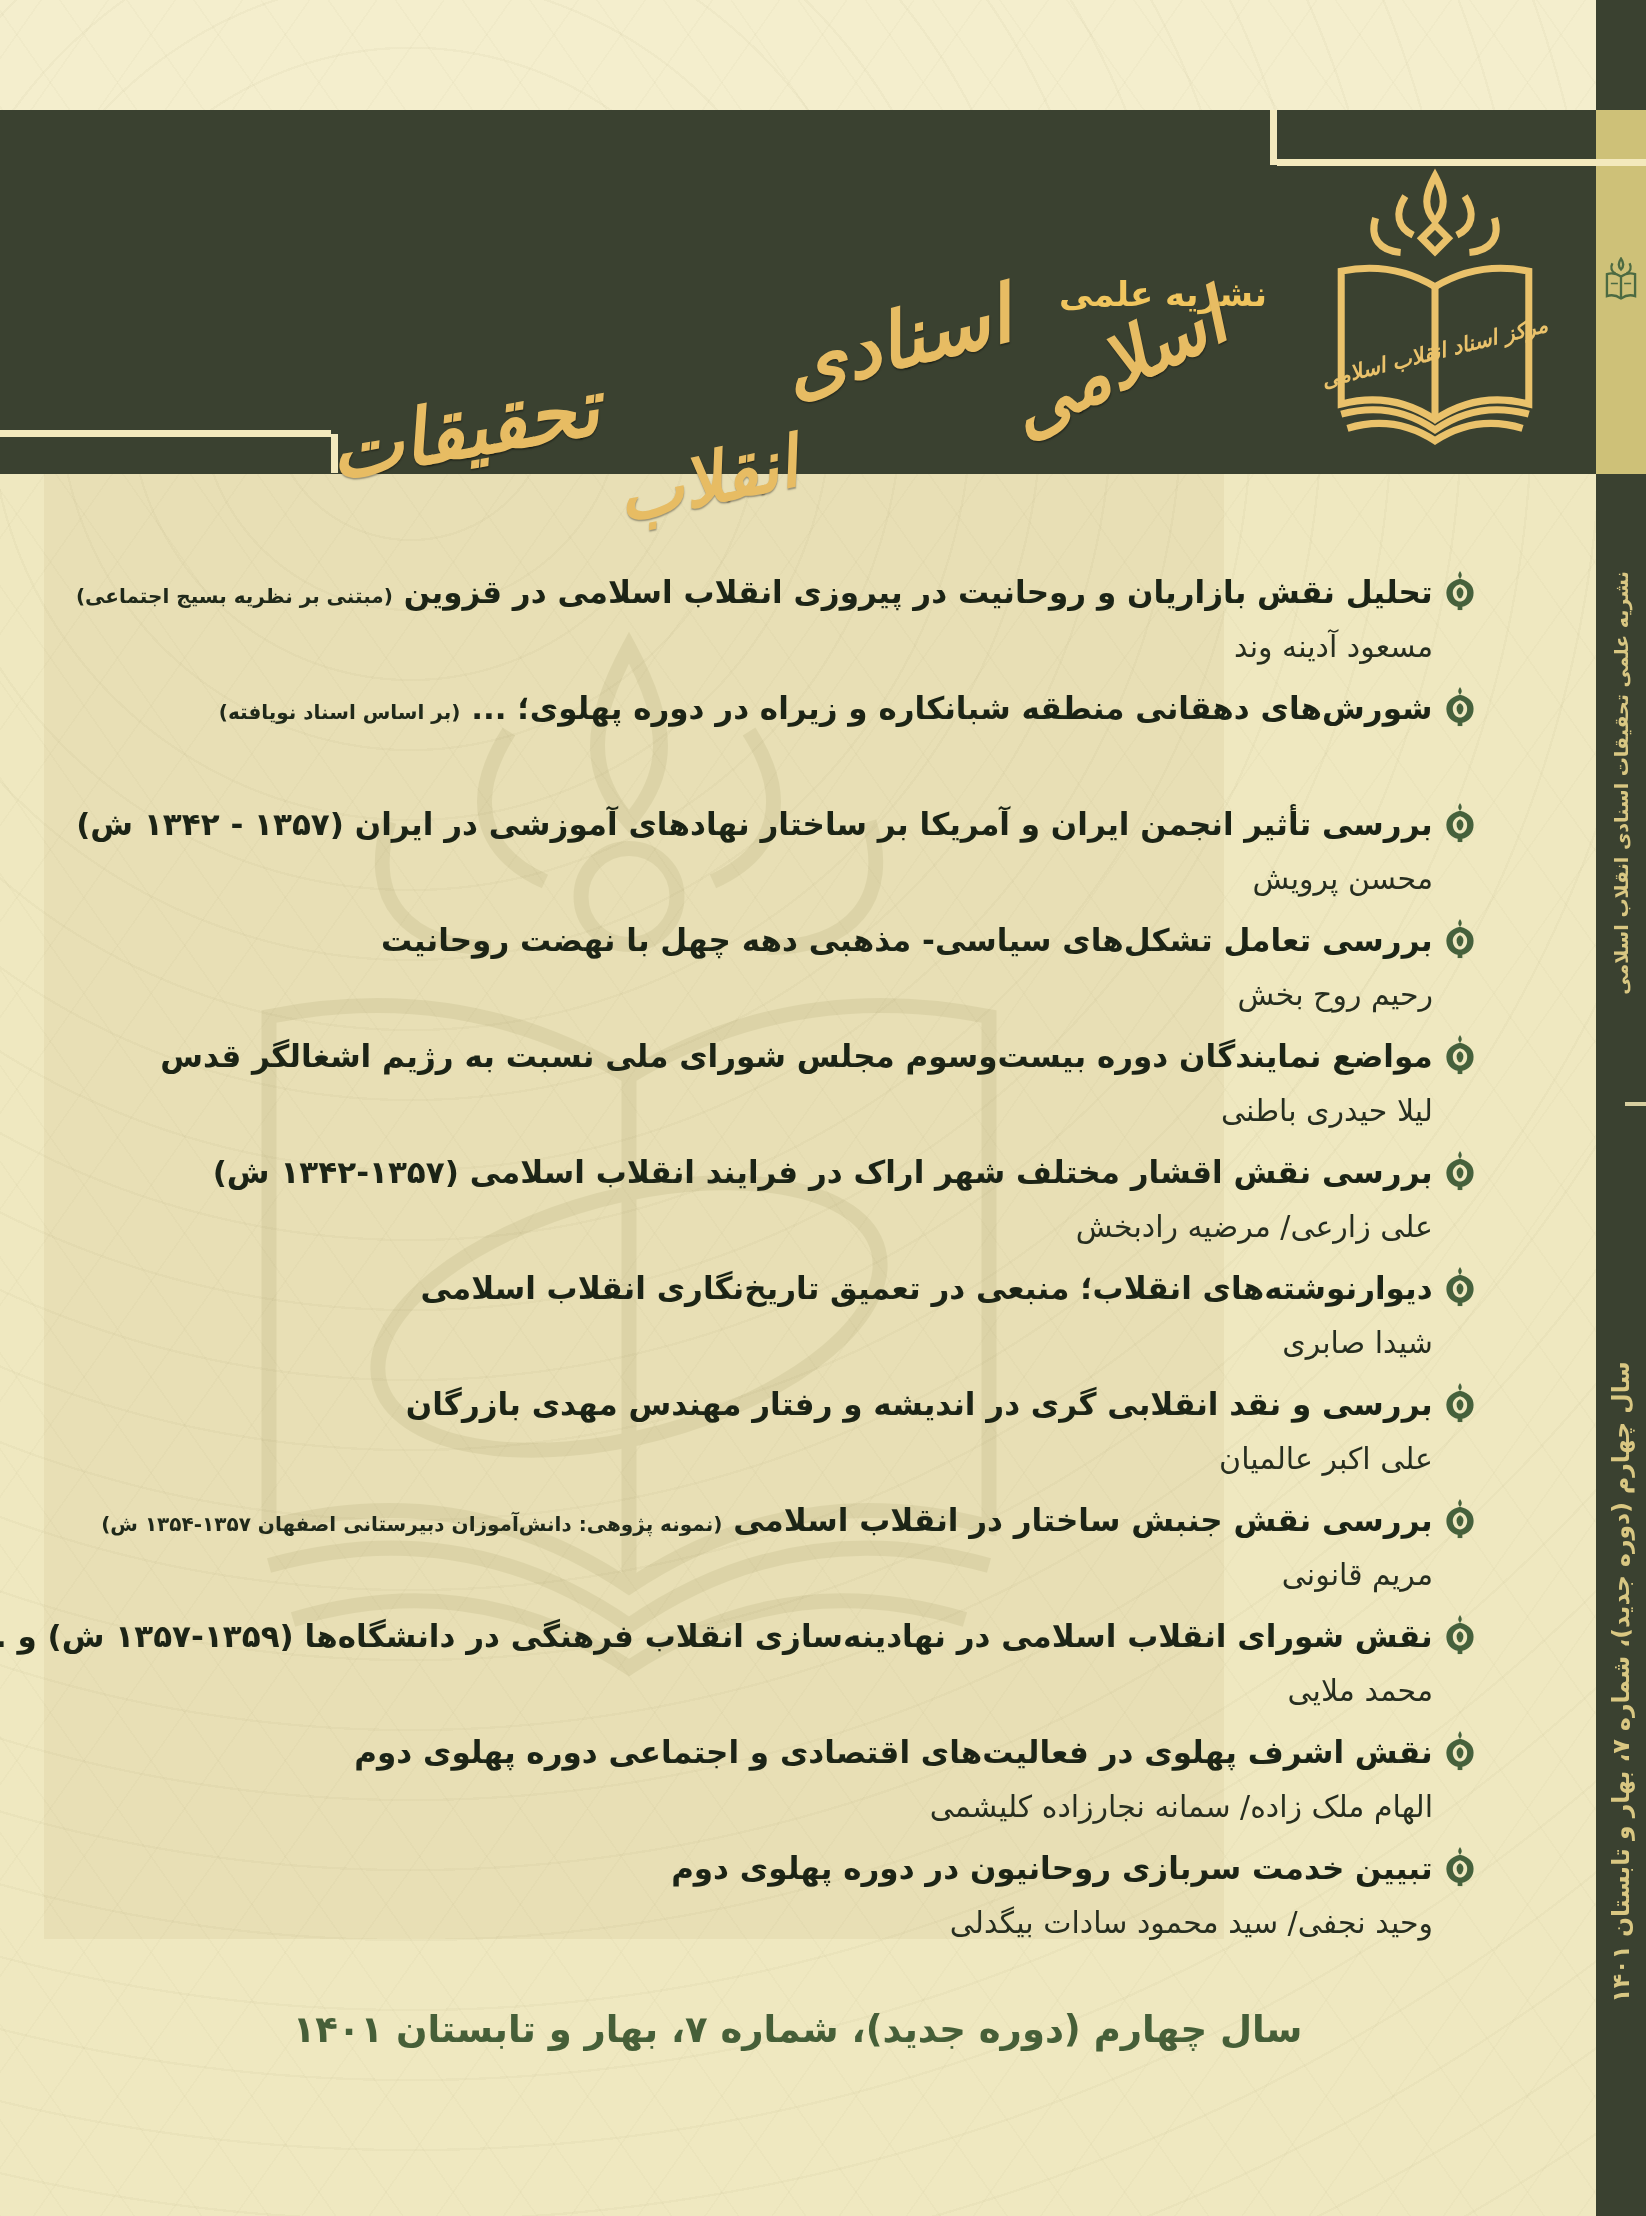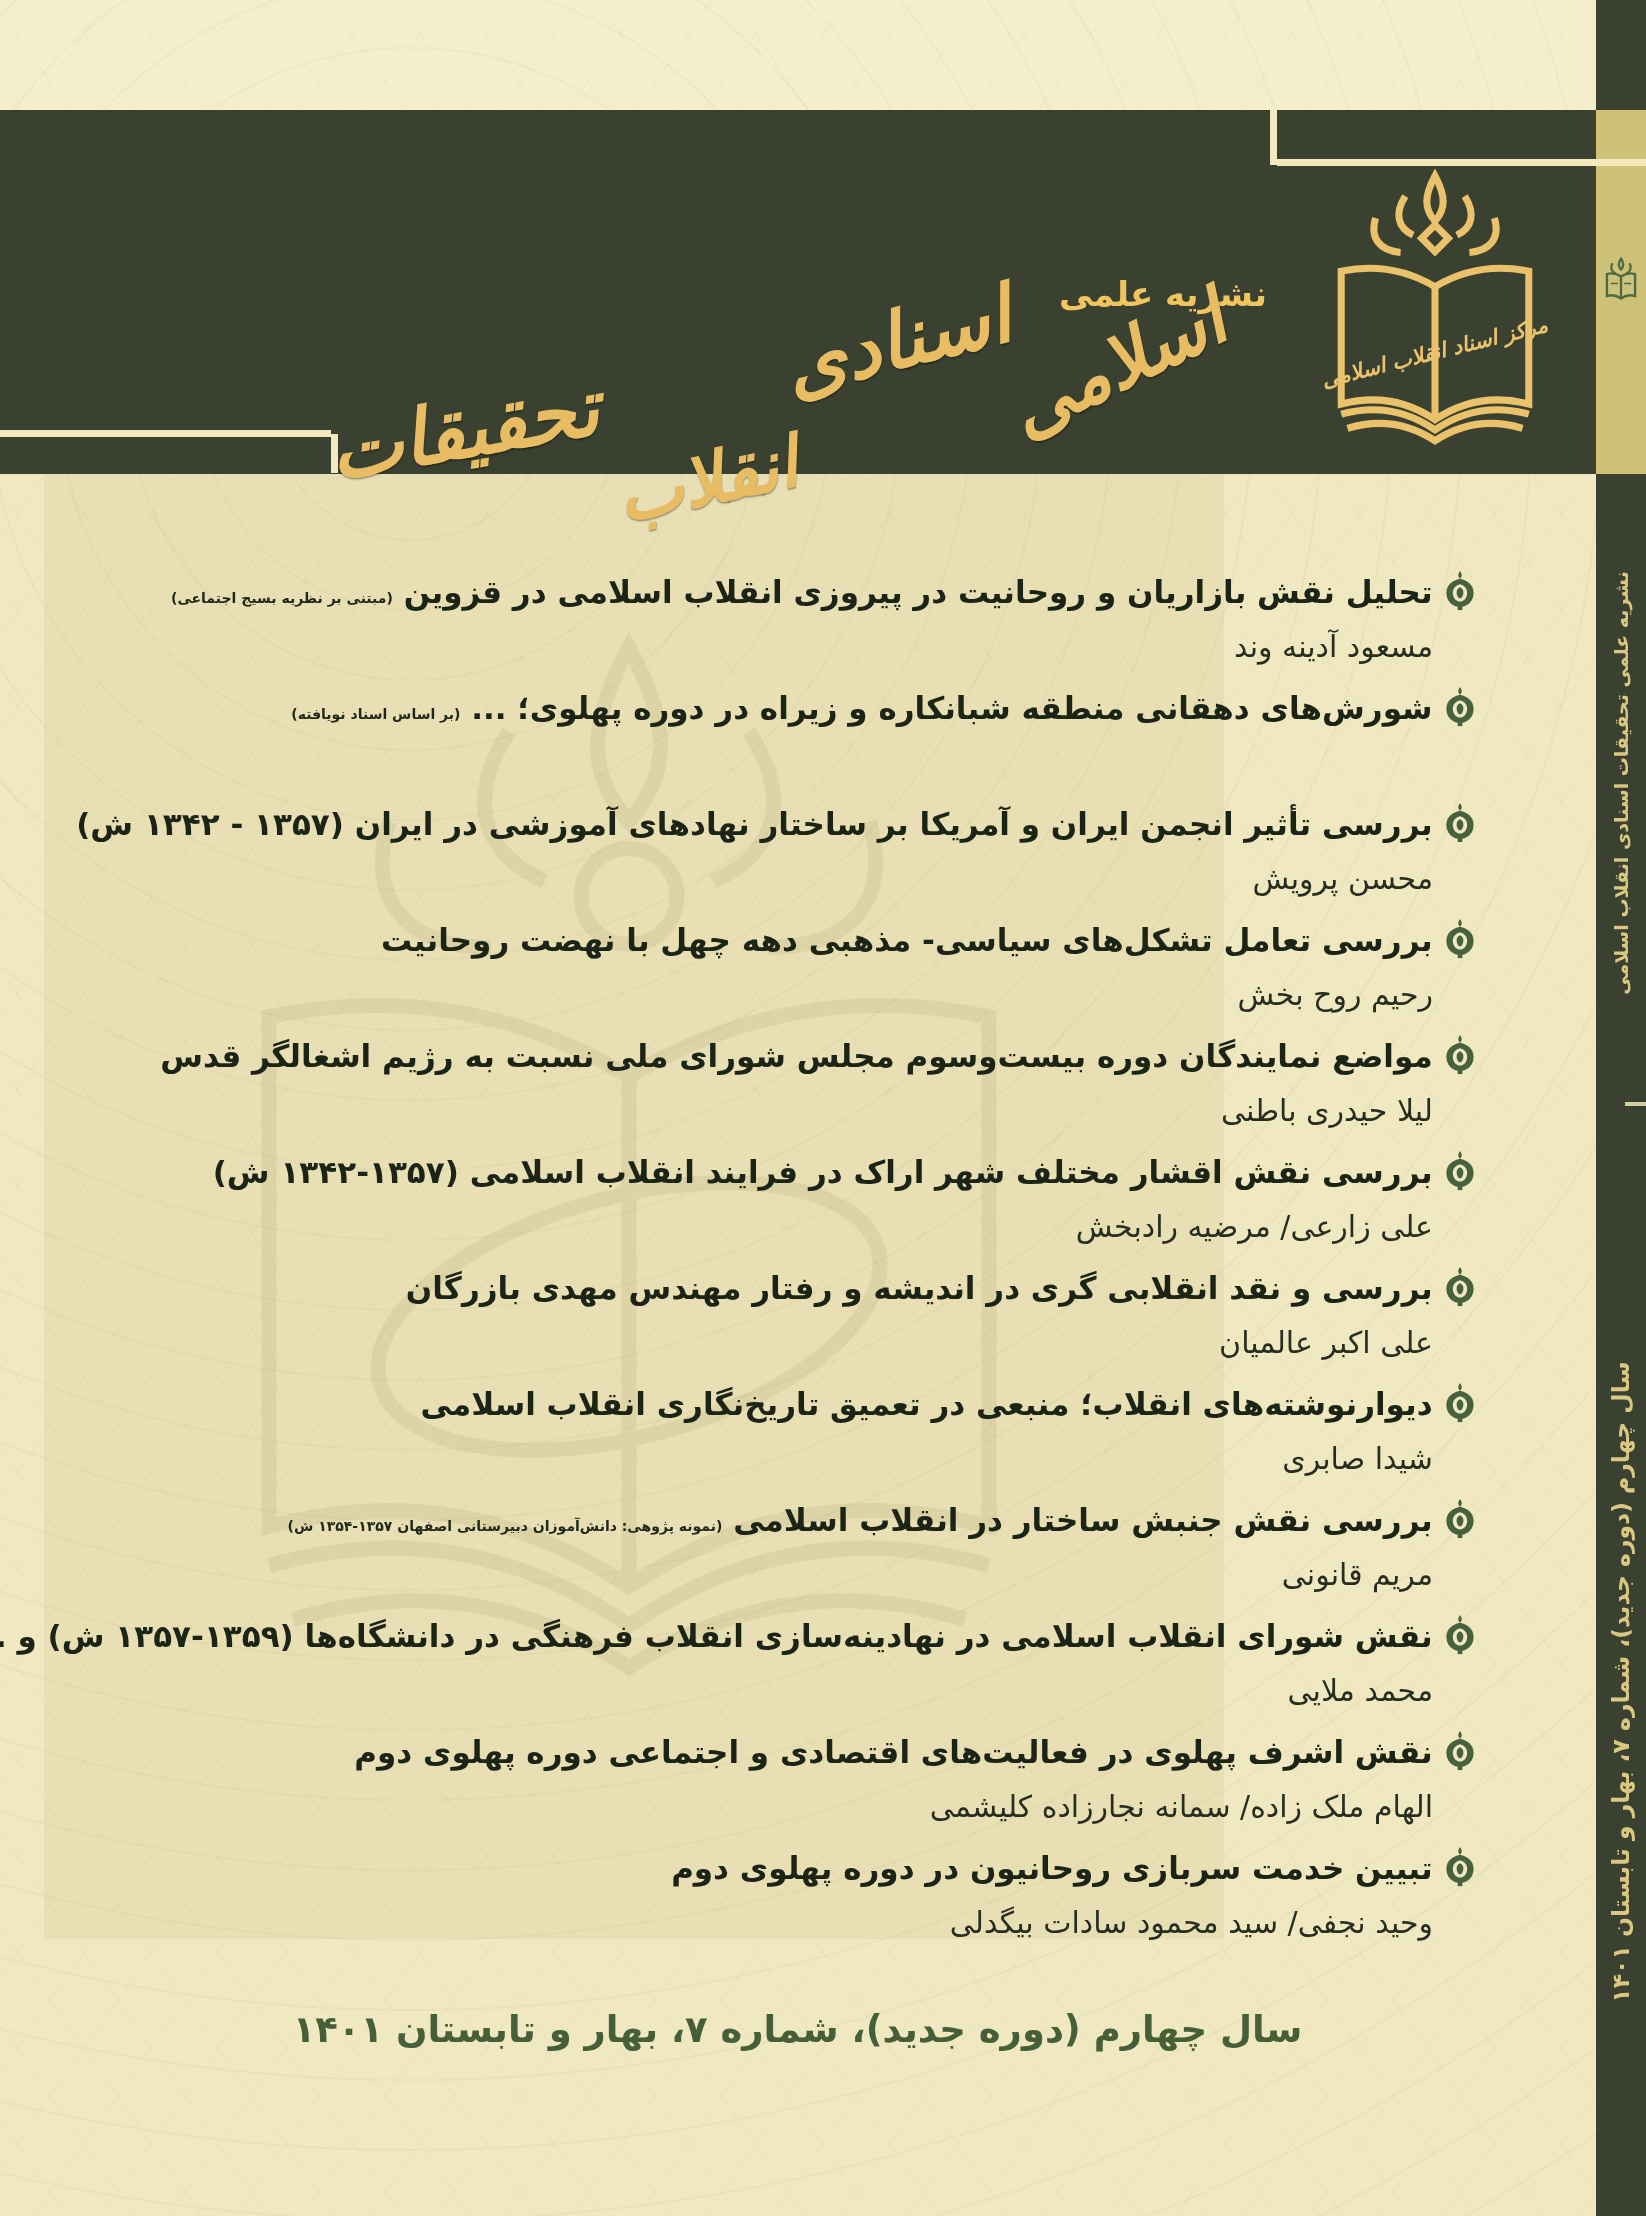--- a/index.html
+++ b/index.html
@@ -77,21 +77,21 @@
   
   .articles{position:absolute;left:188px;top:568px;width:1291px;z-index:2;}
   .entry{position:relative;height:116px;}
   .a-title{
     white-space:nowrap;text-align:right;
     font-size:31px;font-weight:bold;color:#1c2416;line-height:49px;
   }
   .a-title .bullet-icon{
     display:inline-block;vertical-align:-7.8px;margin-left:9.4px;width:36px;height:41px;
   }
-  .a-note{font-size:14px;font-weight:bold;color:#20291a;text-align:right;}
+  .a-note{font-size:20px;font-weight:bold;color:#20291a;text-align:right;}
   .a-note:empty{display:none;}
   .a-authors{
     position:absolute;top:58px;right:45px;
     font-size:30px;font-weight:normal;color:#272e1f;white-space:nowrap;line-height:42px;
   }
 
   
   .footer-line{
     position:absolute;left:0;top:2008px;width:1597px;
     text-align:center;font-size:37px;font-weight:bold;color:#465f38;z-index:2;
@@ -240,44 +240,44 @@
       <div class="a-authors">علی زارعی/ مرضیه رادبخش</div>
     </div>
 
     <div class="entry">
       <div class="a-title">
         <span class="bullet-icon"><svg viewBox="0 0 46 52" width="36" height="41">
               <path d="M23,1 C20,5 20,8 23,11 C26,8 26,5 23,1 Z M23,11 C10,14 4,22 6,33 C8,42 15,47 23,47 C31,47 38,42 40,33 C42,22 36,14 23,11 Z" fill="#46613c"></path>
               <path d="M23,18 C16,20 13,25 14,31 C15,37 19,40 23,40 C27,40 31,37 32,31 C33,25 30,20 23,18 Z" fill="#efe8c0"></path>
               <path d="M23,22 C19,24 18,27 19,31 C20,34 21,36 23,36 C25,36 26,34 27,31 C28,27 27,24 23,22 Z" fill="#46613c"></path>
               <rect x="20" y="46" width="6" height="5" fill="#46613c"></rect>
+            </svg></span><span>دیوارنوشته‌های انقلاب؛ منبعی در تعمیق تاریخ‌نگاری انقلاب اسلامی</span> 
+      </div>
+      <div class="a-authors">شیدا صابری</div>
+    </div>
+
+    <div class="entry">
+      <div class="a-title">
+        <span class="bullet-icon"><svg viewBox="0 0 46 52" width="36" height="41">
+              <path d="M23,1 C20,5 20,8 23,11 C26,8 26,5 23,1 Z M23,11 C10,14 4,22 6,33 C8,42 15,47 23,47 C31,47 38,42 40,33 C42,22 36,14 23,11 Z" fill="#46613c"></path>
+              <path d="M23,18 C16,20 13,25 14,31 C15,37 19,40 23,40 C27,40 31,37 32,31 C33,25 30,20 23,18 Z" fill="#efe8c0"></path>
+              <path d="M23,22 C19,24 18,27 19,31 C20,34 21,36 23,36 C25,36 26,34 27,31 C28,27 27,24 23,22 Z" fill="#46613c"></path>
+              <rect x="20" y="46" width="6" height="5" fill="#46613c"></rect>
             </svg></span><span>بررسی و نقد انقلابی گری در اندیشه و رفتار مهندس مهدی بازرگان</span> 
       </div>
       <div class="a-authors">علی اکبر عالمیان</div>
     </div>
 
     <div class="entry">
       <div class="a-title">
         <span class="bullet-icon"><svg viewBox="0 0 46 52" width="36" height="41">
               <path d="M23,1 C20,5 20,8 23,11 C26,8 26,5 23,1 Z M23,11 C10,14 4,22 6,33 C8,42 15,47 23,47 C31,47 38,42 40,33 C42,22 36,14 23,11 Z" fill="#46613c"></path>
               <path d="M23,18 C16,20 13,25 14,31 C15,37 19,40 23,40 C27,40 31,37 32,31 C33,25 30,20 23,18 Z" fill="#efe8c0"></path>
               <path d="M23,22 C19,24 18,27 19,31 C20,34 21,36 23,36 C25,36 26,34 27,31 C28,27 27,24 23,22 Z" fill="#46613c"></path>
               <rect x="20" y="46" width="6" height="5" fill="#46613c"></rect>
-            </svg></span><span>دیوارنوشته‌های انقلاب؛ منبعی در تعمیق تاریخ‌نگاری انقلاب اسلامی</span> 
-      </div>
-      <div class="a-authors">شیدا صابری</div>
-    </div>
-
-    <div class="entry">
-      <div class="a-title">
-        <span class="bullet-icon"><svg viewBox="0 0 46 52" width="36" height="41">
-              <path d="M23,1 C20,5 20,8 23,11 C26,8 26,5 23,1 Z M23,11 C10,14 4,22 6,33 C8,42 15,47 23,47 C31,47 38,42 40,33 C42,22 36,14 23,11 Z" fill="#46613c"></path>
-              <path d="M23,18 C16,20 13,25 14,31 C15,37 19,40 23,40 C27,40 31,37 32,31 C33,25 30,20 23,18 Z" fill="#efe8c0"></path>
-              <path d="M23,22 C19,24 18,27 19,31 C20,34 21,36 23,36 C25,36 26,34 27,31 C28,27 27,24 23,22 Z" fill="#46613c"></path>
-              <rect x="20" y="46" width="6" height="5" fill="#46613c"></rect>
             </svg></span><span>بررسی نقش جنبش ساختار در انقلاب اسلامی</span> <span class="a-note">(نمونه پژوهی: دانش‌آموزان دبیرستانی اصفهان ۱۳۵۷-۱۳۵۴ ش)</span>
       </div>
       <div class="a-authors">مریم قانونی</div>
     </div>
 
     <div class="entry">
       <div class="a-title">
         <span class="bullet-icon"><svg viewBox="0 0 46 52" width="36" height="41">
               <path d="M23,1 C20,5 20,8 23,11 C26,8 26,5 23,1 Z M23,11 C10,14 4,22 6,33 C8,42 15,47 23,47 C31,47 38,42 40,33 C42,22 36,14 23,11 Z" fill="#46613c"></path>
               <path d="M23,18 C16,20 13,25 14,31 C15,37 19,40 23,40 C27,40 31,37 32,31 C33,25 30,20 23,18 Z" fill="#efe8c0"></path>

